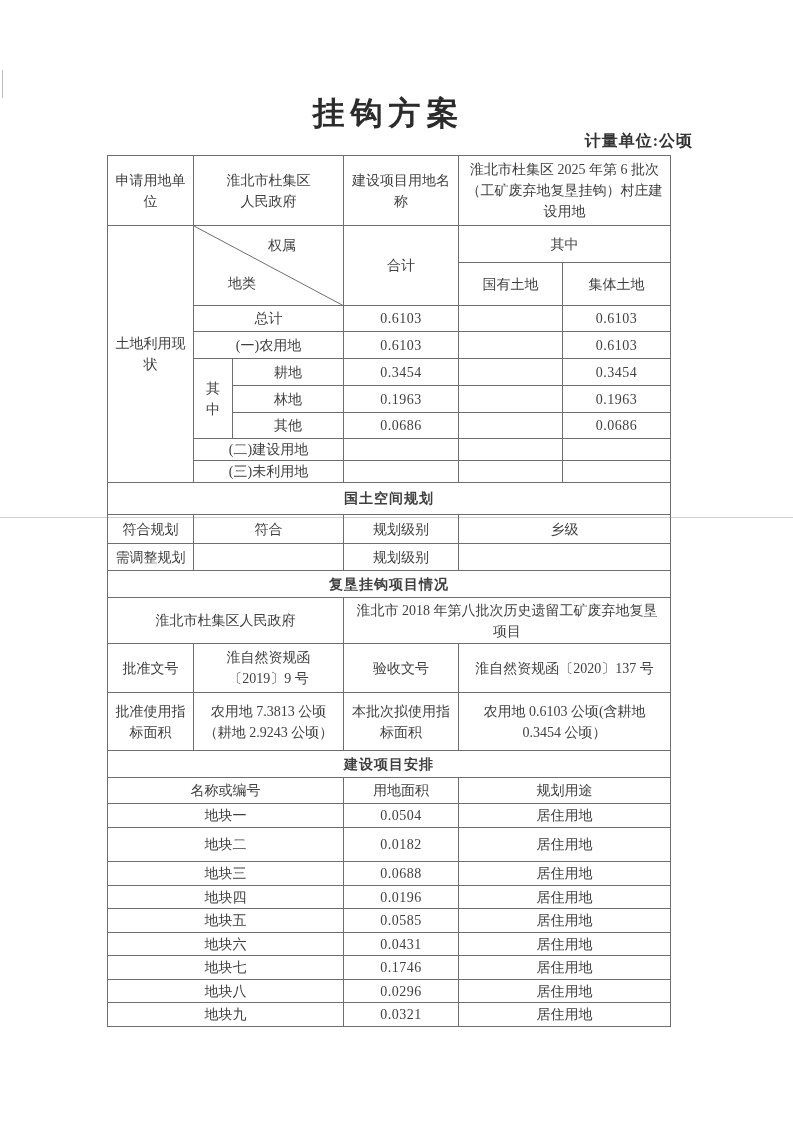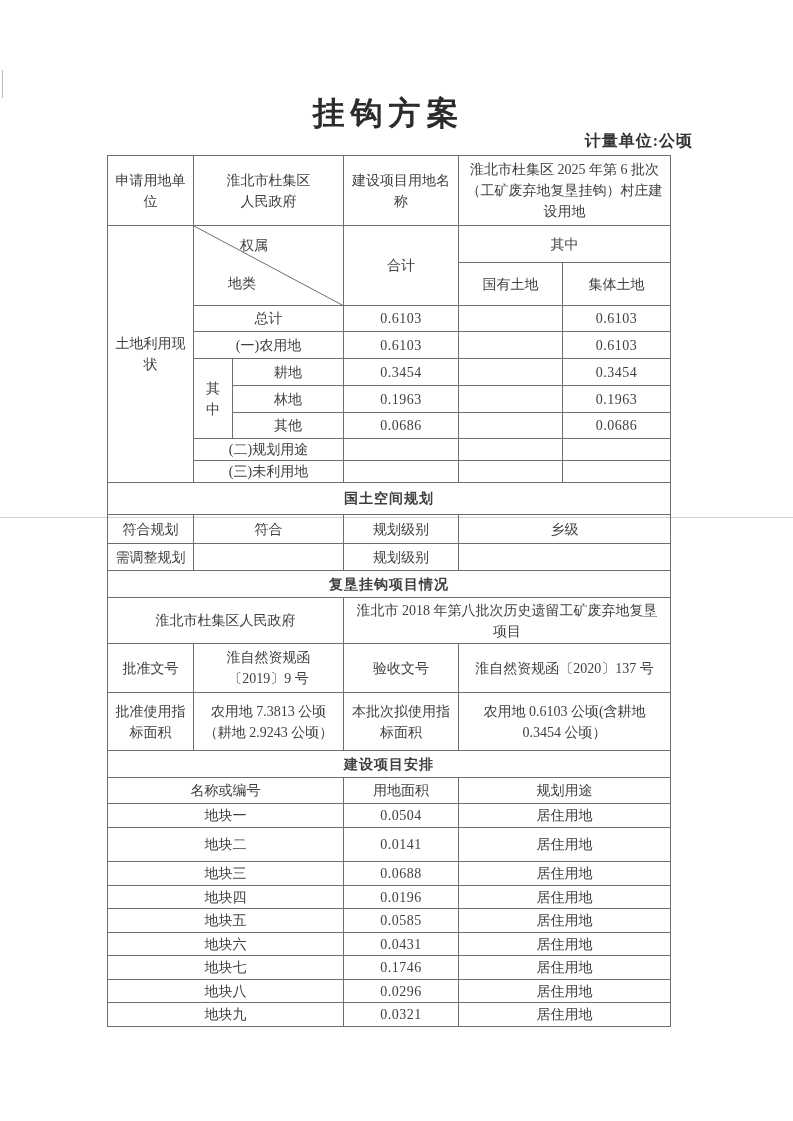--- a/index.html
+++ b/index.html
@@ -27,21 +27,21 @@
     border:1px solid #6e6e6e;
     text-align:center;vertical-align:middle;
     font-size:14px;color:#3f3f3f;line-height:21px;
     padding:0 7px;overflow:hidden;
   }
   td.section-hd{font-weight:bold;font-size:15px;color:#2e2e2e;letter-spacing:1px;}
   td.colC{padding:0 8px;}
   .wrap90{display:inline-block;max-width:90px;}
   td.diag{position:relative;padding:0;}
   td.diag svg{position:absolute;left:0;top:0;}
-  .diag-top{position:absolute;top:9px;left:46px;font-size:14px;}
+  .diag-top{position:absolute;top:9px;left:74px;font-size:14px;}
   .diag-bottom{position:absolute;bottom:11px;left:34px;font-size:14px;}
   td.among{padding:0 11px;line-height:19px;}
   .artifact-hline{position:absolute;left:0;top:517px;width:793px;height:1px;background:#d2d2d2;}
   .artifact-vline{position:absolute;left:2px;top:70px;width:1px;height:28px;background:#bcbcbc;}
   .num{letter-spacing:0.5px;margin-top:12px;}
 </style>
 </head>
 <body>
 
 <div class="page">
@@ -118,21 +118,21 @@
     </tr>
 
     <tr style="height:26px">
       <td>其他</td>
       <td class="num">0.0686</td>
       <td></td>
       <td class="num">0.0686</td>
     </tr>
 
     <tr style="height:21px">
-      <td colspan="2">(二)规划用途</td>
+      <td colspan="2">(二)建设用地</td>
       <td></td>
       <td></td>
       <td></td>
     </tr>
 
     <tr style="height:22px">
       <td colspan="2">(三)未利用地</td>
       <td></td>
       <td></td>
       <td></td>
@@ -189,21 +189,21 @@
       <td colspan="2">规划用途</td>
     </tr>
 
     <tr style="height:24px">
       <td colspan="3">地块一</td>
       <td class="num">0.0504</td>
       <td colspan="2">居住用地</td>
     </tr>
     <tr style="height:34px">
       <td colspan="3">地块二</td>
-      <td class="num">0.0141</td>
+      <td class="num">0.0182</td>
       <td colspan="2">居住用地</td>
     </tr>
     <tr style="height:24px">
       <td colspan="3">地块三</td>
       <td class="num">0.0688</td>
       <td colspan="2">居住用地</td>
     </tr>
     <tr style="height:23px">
       <td colspan="3">地块四</td>
       <td class="num">0.0196</td>

